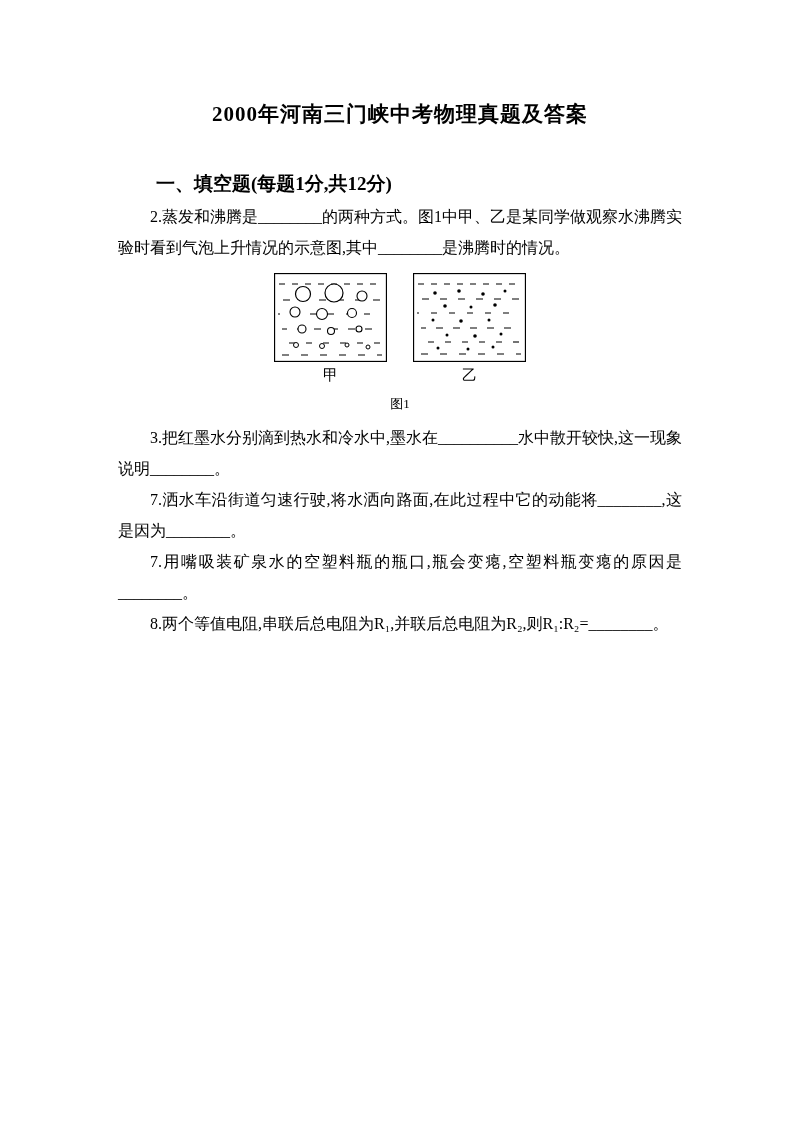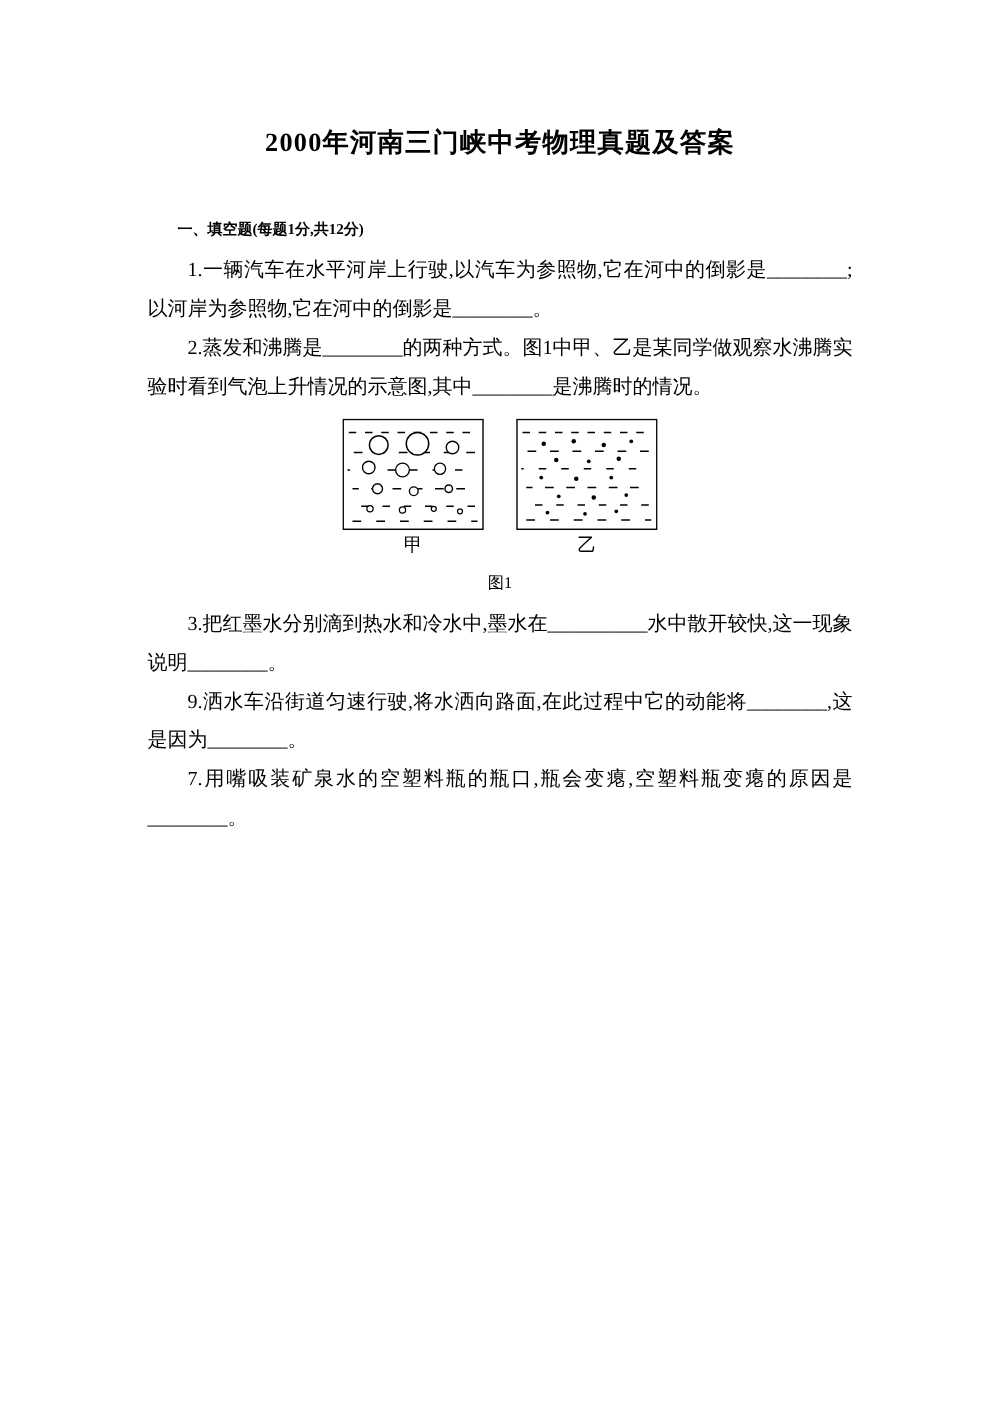--- a/index.html
+++ b/index.html
@@ -20,21 +20,21 @@
     overflow: hidden;
   }
   .doc-title {
     text-align: center;
     font-size: 21px;
     font-weight: bold;
     margin: 0 0 40px 0;
     letter-spacing: 1px;
   }
   .section-heading {
-    font-size: 12px;
+    font-size: 19px;
     font-weight: bold;
     text-indent: 2em;
     margin: 0 0 2px 0;
     line-height: 31px;
   }
   .question {
     font-size: 16px;
     line-height: 31px;
     text-indent: 2em;
     margin: 0;
@@ -70,21 +70,20 @@
 </style>
 </head>
 <body>
 
 <div class="page">
 
   <h1 class="doc-title">2000年河南三门峡中考物理真题及答案</h1>
 
   <p class="section-heading">一、填空题(每题1分,共12分)</p>
 
-  <p class="question">1.一辆汽车在水平河岸上行驶,以汽车为参照物,它在河中的倒影是________;以河岸为参照物,它在河中的倒影是________。</p>
   <p class="question">2.蒸发和沸腾是________的两种方式。图1中甲、乙是某同学做观察水沸腾实验时看到气泡上升情况的示意图,其中________是沸腾时的情况。</p>
 
   <div class="figure-block">
     <div class="beakers">
       <div class="beaker">
         <svg width="113" height="89" viewBox="0 0 113 89">
           <rect x="0.5" y="0.5" width="112" height="88" fill="none" stroke="#000" stroke-width="1.3"></rect>
 
           <line x1="5" y1="11" x2="108" y2="11" stroke="#000" stroke-width="1.2" stroke-dasharray="6 7"></line>
           <line x1="9" y1="27" x2="108" y2="27" stroke="#000" stroke-width="1.1" stroke-dasharray="7 11"></line>
@@ -137,16 +136,17 @@
           <circle cx="55" cy="76" r="1.5" fill="#000"></circle>
           <circle cx="80" cy="74" r="1.5" fill="#000"></circle>
         </svg>
         <div class="beaker-label">乙</div>
       </div>
     </div>
     <div class="figure-caption">图1</div>
   </div>
 
   <p class="question">3.把红墨水分别滴到热水和冷水中,墨水在__________水中散开较快,这一现象说明________。</p>
-  <p class="question">9.洒水车沿街道匀速行驶,将水洒向路面,在此过程中它的动能将________,这是因为________。</p>
+  <p class="question">7.洒水车沿街道匀速行驶,将水洒向路面,在此过程中它的动能将________,这是因为________。</p>
   <p class="question">7.用嘴吸装矿泉水的空塑料瓶的瓶口,瓶会变瘪,空塑料瓶变瘪的原因是________。</p>
+  <p class="question">8.两个等值电阻,串联后总电阻为R₁,并联后总电阻为R₂,则R₁:R₂=________。</p>
 
 </div>
 
 </body></html>

